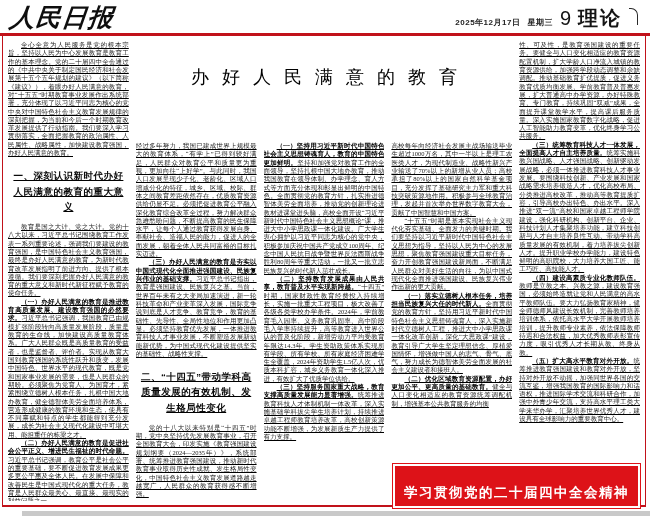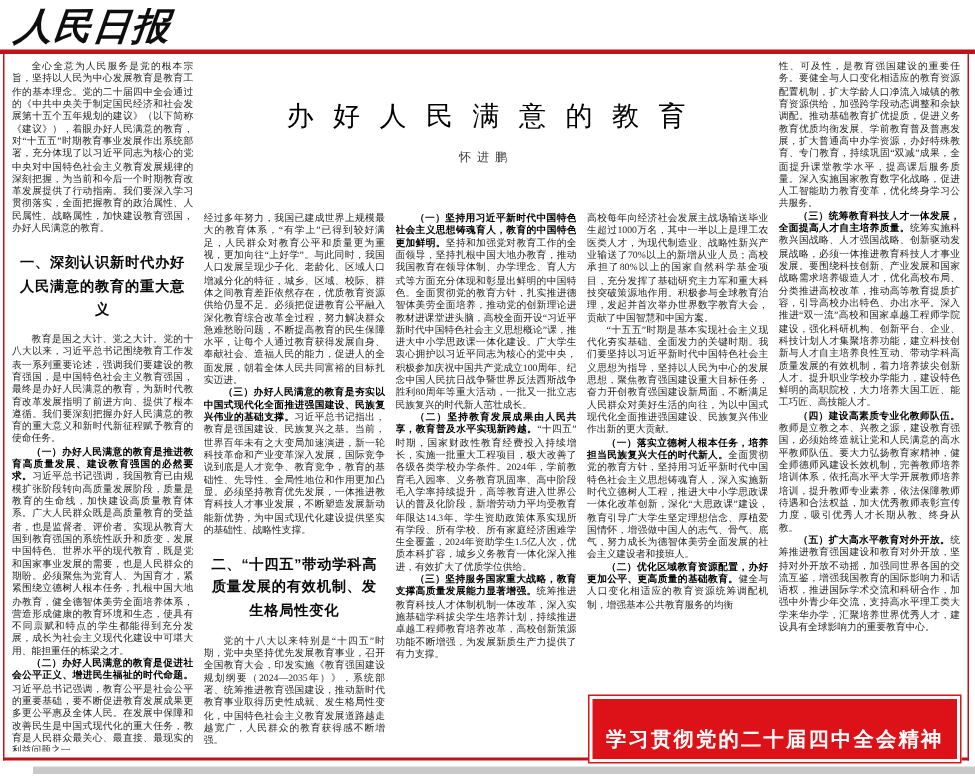--- a/index.html
+++ b/index.html
@@ -25,21 +25,21 @@
                border-top-right-radius:7px;align-self:flex-start;margin-top:3px;}
 
   
   .top-rule{position:absolute;top:33px;left:0;width:650px;height:3px;background:var(--red);}
   .frame{position:absolute;top:36px;left:2px;width:644px;height:471px;
          border-left:1.5px solid var(--red);border-right:1.5px solid var(--red);
          border-bottom:2px solid var(--red);padding:5px 5px 4px;background:#fff;}
   .shadow-bottom{position:absolute;left:22px;top:511px;width:628px;height:5px;background:#c9c9c9;}
 
   
-  .columns{display:flex;gap:7px;height:100%;overflow:hidden;position:relative;}
+  .columns{display:flex;gap:7px;height:100%;overflow:hidden;position:relative;text-decoration:underline;}
   .col{flex:1;overflow:hidden;text-align:justify;font-size:6.5px;line-height:1.28;color:var(--ink);}
   .col.below{padding-top:101px;}
   .col p{text-indent:2em;}
   .col p.noindent{text-indent:0;}
   .col p strong{font-weight:bold;color:#000;}
   .col h3{font-family:"Liberation Sans","DejaVu Sans",sans-serif;font-size:9.5px;line-height:1.6;
           text-align:center;padding:11px 5px 9px;font-weight:bold;color:#0a0a0a;letter-spacing:.5px;}
 
   
   .headline{position:absolute;left:135px;top:39px;width:378px;height:96px;background:#fff;z-index:5;text-align:center;}
@@ -53,20 +53,27 @@
   .banner-inner{background:var(--banner-red);color:#fff;font-family:"Liberation Sans","DejaVu Sans",sans-serif;
                 font-weight:bold;font-size:13.5px;letter-spacing:1.5px;padding:18px 9px 4px;white-space:nowrap;}
 </style>
 </head>
 <body>
 
 <div class="page">
 
   <div class="masthead">
     <div class="logo">人民日报</div>
+    <div class="mast-right">
+      <span class="mast-date">2025年12月17日</span>
+      <span class="mast-date">星期三</span>
+      <span class="page-num">9</span>
+      <span class="section-name">理论</span>
+      <span class="corner-mark"></span>
+    </div>
   </div>
 
   <div class="top-rule"></div>
 
   <div class="frame">
     <div class="columns" id="columns">
         <div class="col">
           <p>全心全意为人民服务是党的根本宗旨，坚持以人民为中心发展教育是教育工作的基本理念。党的二十届四中全会通过的《中共中央关于制定国民经济和社会发展第十五个五年规划的建议》（以下简称《建议》），着眼办好人民满意的教育，对“十五五”时期教育事业发展作出系统部署，充分体现了以习近平同志为核心的党中央对中国特色社会主义教育发展规律的深刻把握，为当前和今后一个时期教育改革发展提供了行动指南。我们要深入学习贯彻落实，全面把握教育的政治属性、人民属性、战略属性，加快建设教育强国，办好人民满意的教育。</p>
           <h3>一、深刻认识新时代办好人民满意的教育的重大意义</h3>
           <p>教育是国之大计、党之大计。党的十八大以来，习近平总书记围绕教育工作发表一系列重要论述，强调我们要建设的教育强国，是中国特色社会主义教育强国，最终是办好人民满意的教育，为新时代教育改革发展指明了前进方向、提供了根本遵循。我们要深刻把握办好人民满意的教育的重大意义和新时代新征程赋予教育的使命任务。</p>
@@ -94,21 +101,20 @@
           <p class="noindent">性、可及性，是教育强国建设的重要任务。要健全与人口变化相适应的教育资源配置机制，扩大学龄人口净流入城镇的教育资源供给，加强跨学段动态调整和余缺调配。推动基础教育扩优提质，促进义务教育优质均衡发展、学前教育普及普惠发展，扩大普通高中办学资源，办好特殊教育、专门教育，持续巩固“双减”成果，全面提升课堂教学水平，提高课后服务质量。深入实施国家教育数字化战略，促进人工智能助力教育变革，优化终身学习公共服务。</p>
           <p><strong>（三）统筹教育科技人才一体发展，全面提高人才自主培养质量。</strong>统筹实施科教兴国战略、人才强国战略、创新驱动发展战略，必须一体推进教育科技人才事业发展。要围绕科技创新、产业发展和国家战略需求培养锻造人才，优化高校布局、分类推进高校改革，推动高等教育提质扩容，引导高校办出特色、办出水平。深入推进“双一流”高校和国家卓越工程师学院建设，强化科研机构、创新平台、企业、科技计划人才集聚培养功能，建立科技创新与人才自主培养良性互动、带动学科高质量发展的有效机制，着力培养拔尖创新人才。提升职业学校办学能力，建设特色鲜明的高职院校，大力培养大国工匠、能工巧匠、高技能人才。</p>
           <p><strong>（四）建设高素质专业化教师队伍。</strong>教师是立教之本、兴教之源，建设教育强国，必须始终造就让党和人民满意的高水平教师队伍。要大力弘扬教育家精神，健全师德师风建设长效机制，完善教师培养培训体系，依托高水平大学开展教师培养培训，提升教师专业素养，依法保障教师待遇和合法权益，加大优秀教师表彰宣传力度，吸引优秀人才长期从教、终身从教。</p>
           <p><strong>（五）扩大高水平教育对外开放。</strong>统筹推进教育强国建设和教育对外开放，坚持对外开放不动摇，加强同世界各国的交流互鉴，增强我国教育的国际影响力和话语权，推进国际学术交流和科研合作，加强中外青少年交流，支持高水平理工类大学来华办学，汇聚培养世界优秀人才，建设具有全球影响力的重要教育中心。</p>
         </div>
       </div>
   </div>
 
   <div class="headline">
     <div class="title">办好人民满意的教育</div>
-    <div class="author">怀进鹏</div>
   </div>
 
   <div class="banner">
     <div class="banner-inner">学习贯彻党的二十届四中全会精神</div>
   </div>
 
   <div class="shadow-bottom"></div>
 </div>
 
 </body></html>

